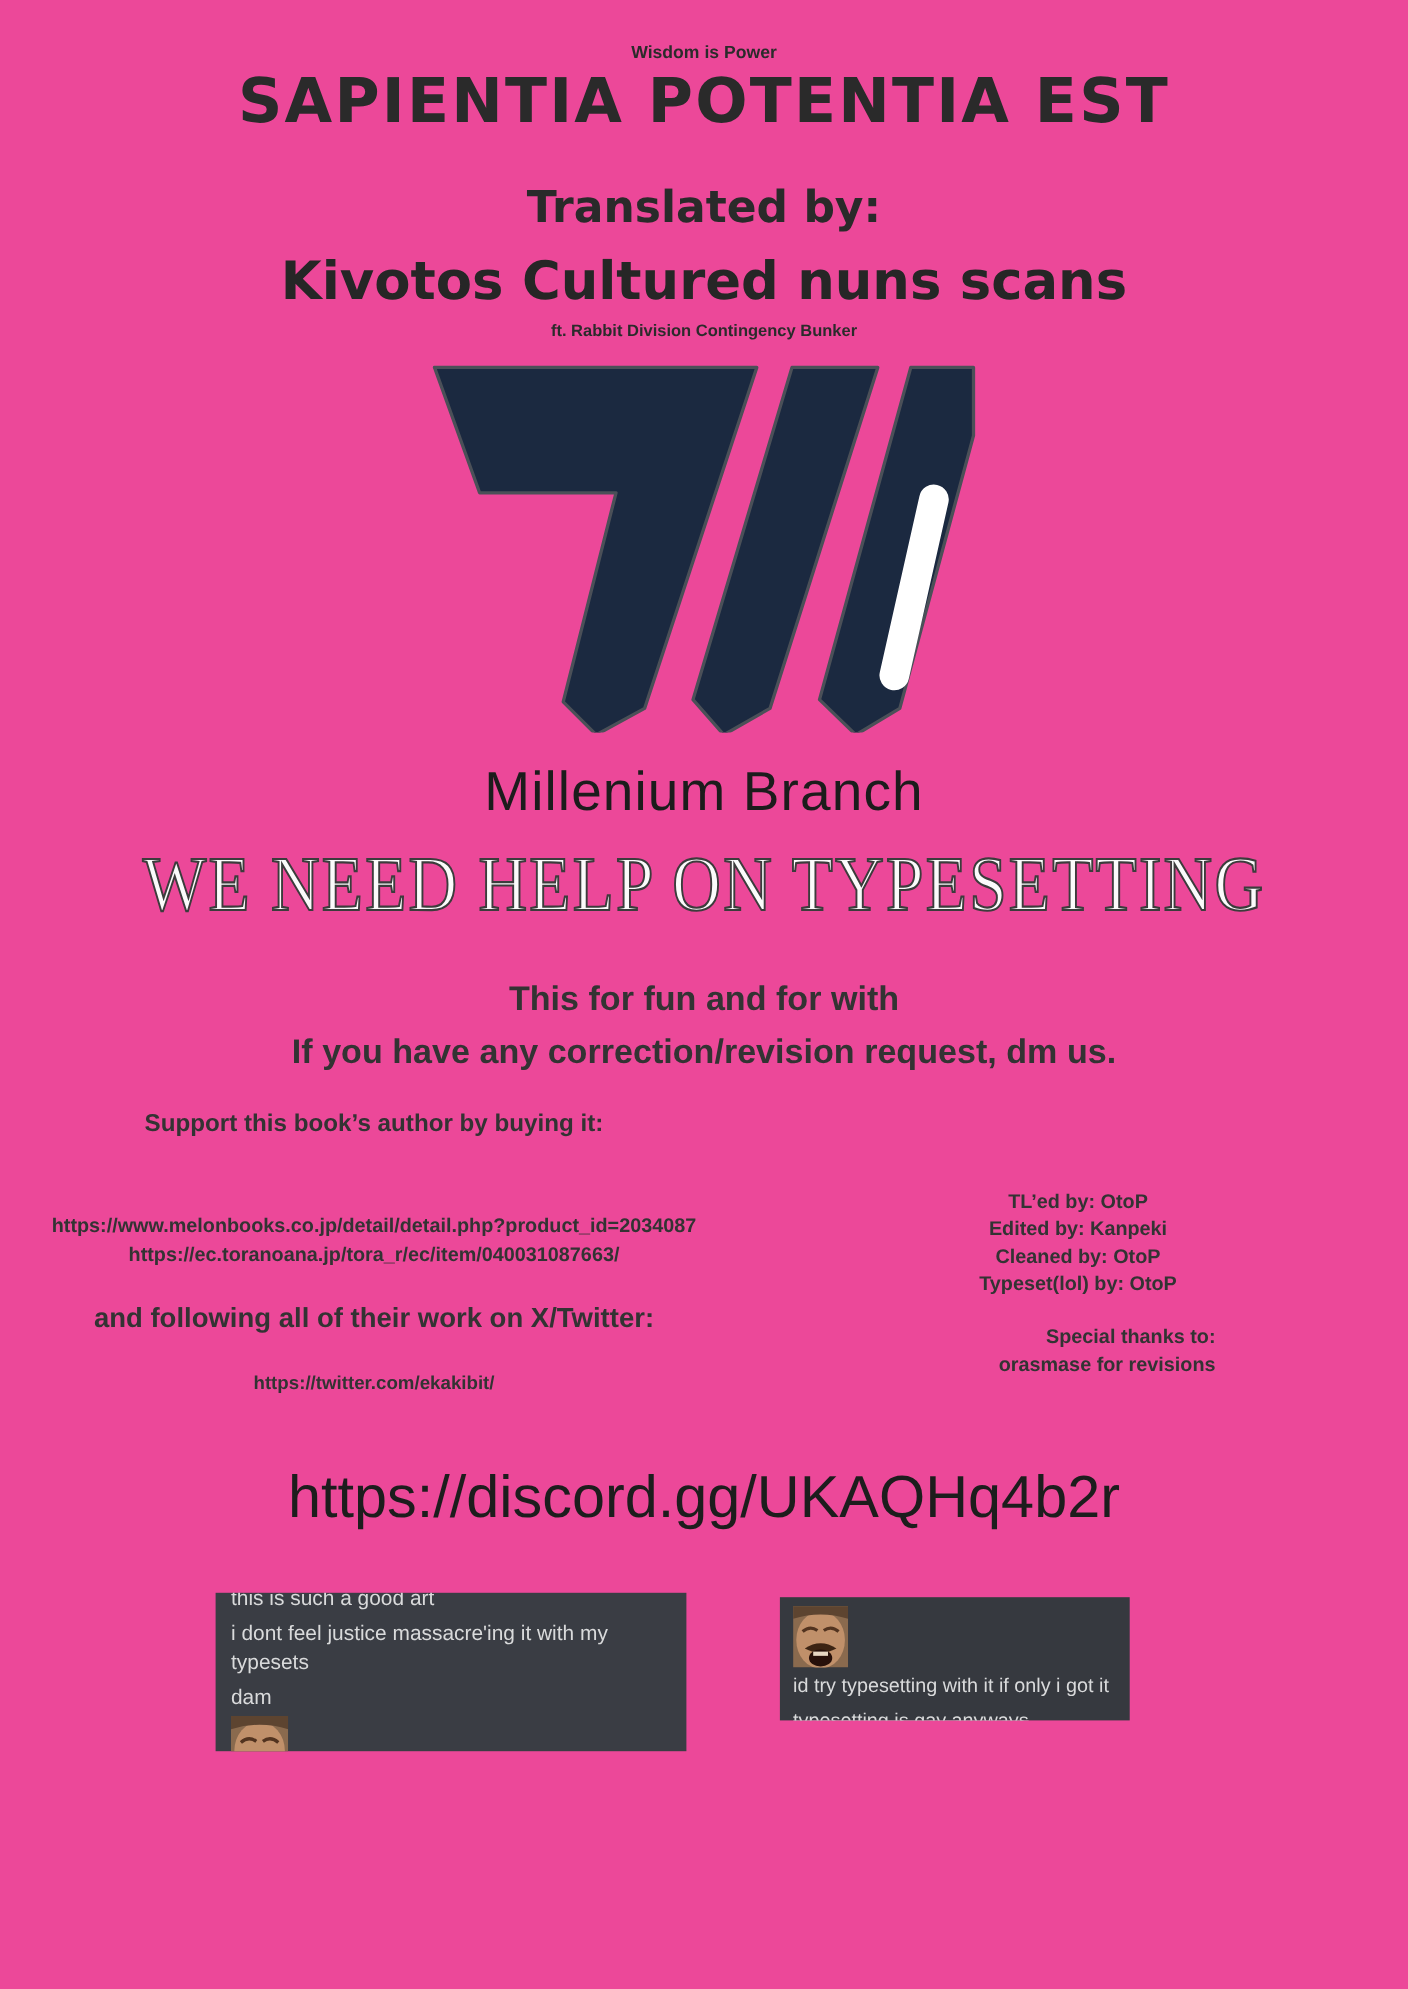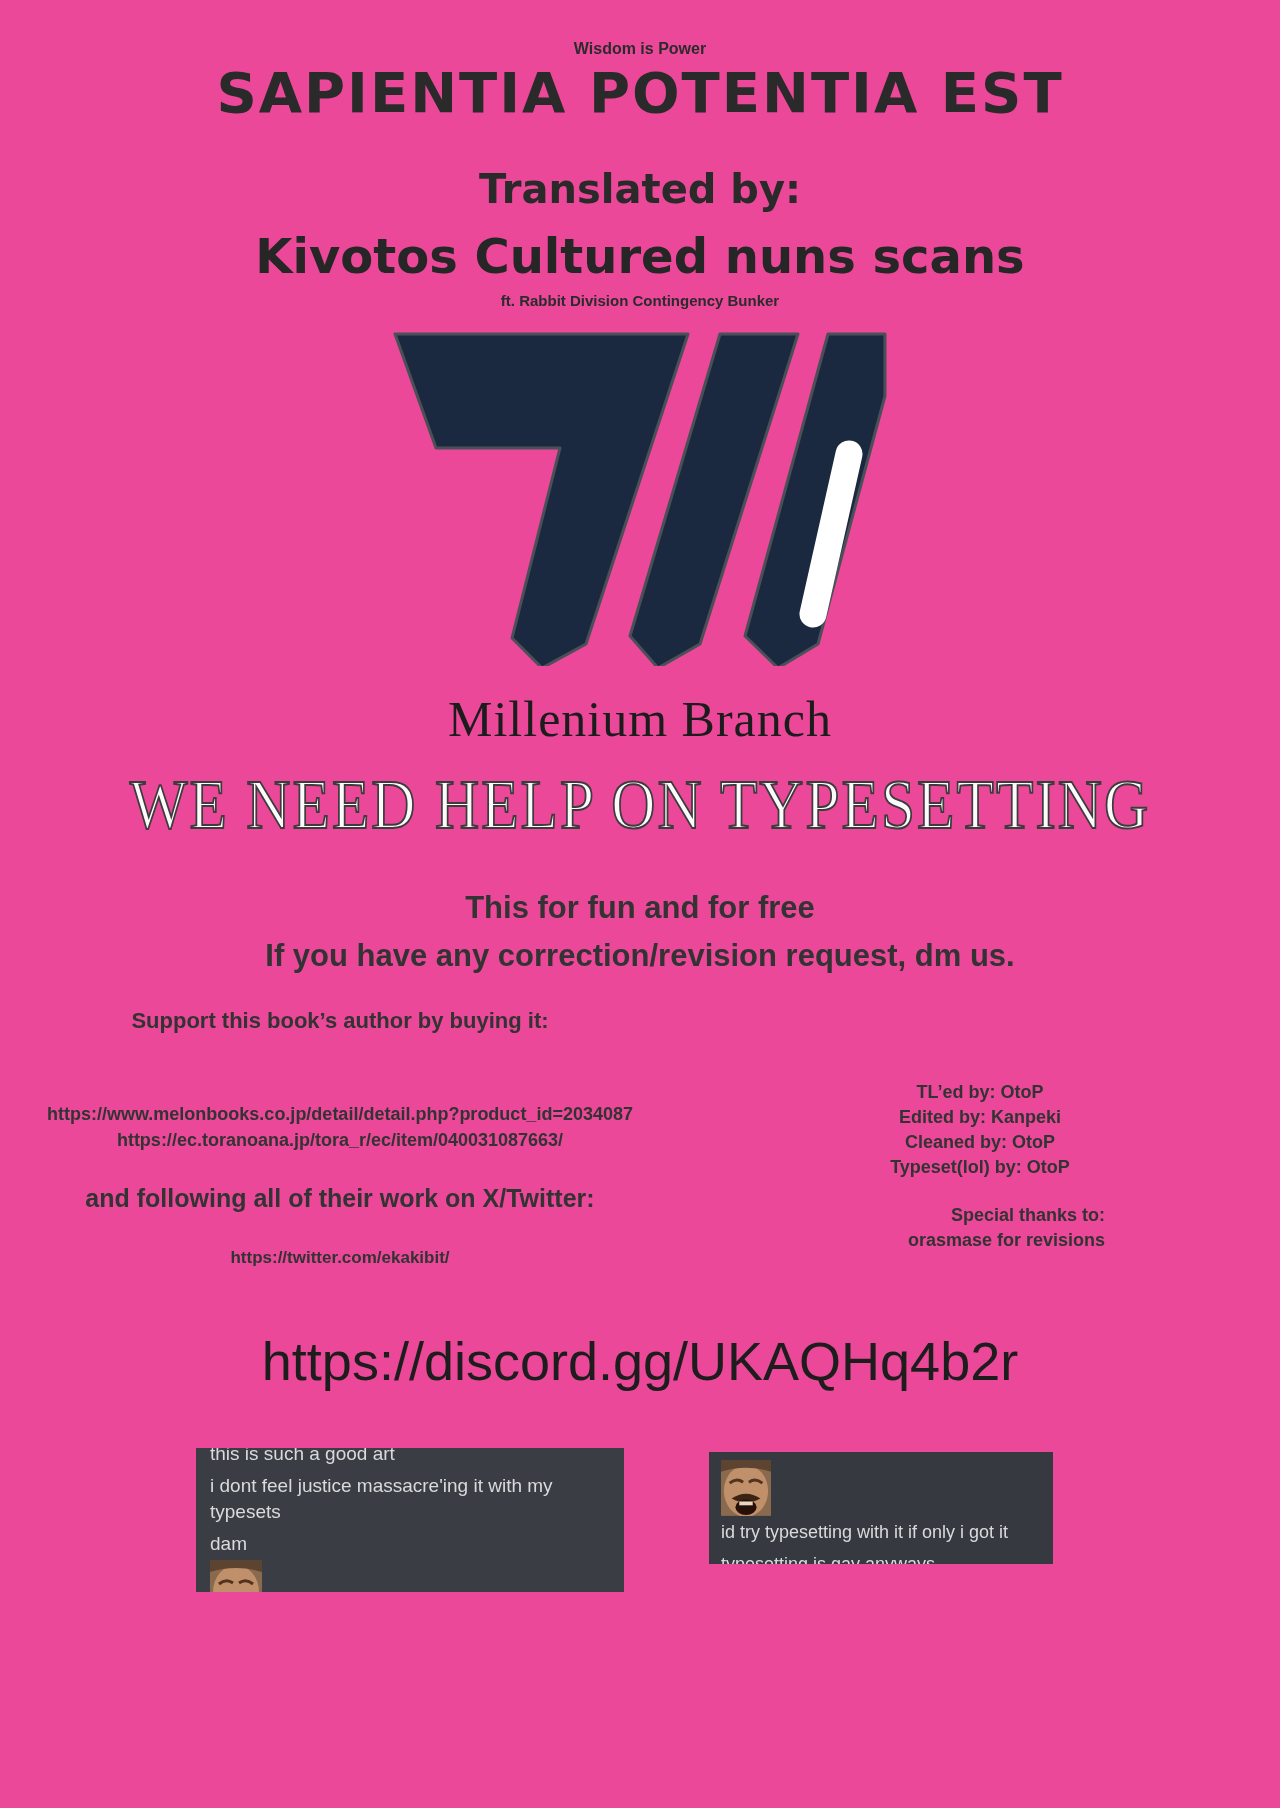--- a/index.html
+++ b/index.html
@@ -8,42 +8,42 @@
   .abs{position:absolute;}
   .ctr{left:0;width:1280px;text-align:center;}
   .motto{top:40px;font-size:16px;font-weight:bold;color:#2b2b2b;}
   .latin{top:60px;font-size:56px;font-weight:bold;letter-spacing:2px;
          font-family:"DejaVu Sans",sans-serif;color:#2a2a2a;}
   .transby{top:166px;font-size:40px;font-weight:bold;font-family:"DejaVu Sans",sans-serif;color:#2a2a2a;}
   .version{top:200px;font-size:21px;font-family:"Liberation Serif",serif;color:#222;}
   .group{top:228px;font-size:48px;font-weight:bold;font-family:"DejaVu Sans",sans-serif;color:#262626;}
   .groupsub{top:292px;font-size:15px;font-weight:bold;color:#2b2b2b;}
   .logo{left:390px;top:326px;width:500px;height:340px;}
-  .branch{top:690px;font-size:50px;font-family:Liberation Serif, serif;color:#1c1c1c;
+  .branch{top:690px;font-size:50px;font-family:Liberation Sans, sans-serif;color:#1c1c1c;
           letter-spacing:1px;}
   .banner{top:764px;font-size:60px;font-family:"Liberation Serif",serif;white-space:nowrap;
           color:#fbfbfb;-webkit-text-stroke:1.7px #3c3c3c;letter-spacing:2px;
           transform:scale(1.02,1.18);transform-origin:center top;font-weight:normal;}
   .fun1{top:890px;font-size:31px;font-weight:bold;color:#333;}
   .fun2{top:938px;font-size:31px;font-weight:bold;color:#333;}
   .leftcol{left:30px;width:620px;text-align:center;}
   .support{top:1008px;font-size:22px;font-weight:bold;color:#333;}
   .url1{top:1104px;font-size:18px;font-weight:bold;color:#333;}
   .url2{top:1130px;font-size:18px;font-weight:bold;color:#333;}
   .follow{top:1184px;font-size:25px;font-weight:bold;color:#333;}
   .twitter{top:1248px;font-size:17px;font-weight:bold;color:#333;}
   .credits{left:855px;top:1080px;width:250px;text-align:center;font-size:18px;
            font-weight:bold;color:#333;line-height:25px;}
   .thanks{left:855px;top:1203px;width:250px;text-align:right;font-size:18px;
           font-weight:bold;color:#333;line-height:25px;}
   .discord{top:1330px;font-size:54px;font-weight:normal;color:#1d1d1d;
            font-family:"Liberation Sans",sans-serif;letter-spacing:0px;}
   .chatbox{background:#3a3d44;color:#d9dadb;overflow:hidden;font-size:19px;}
   .chat-left{left:196px;top:1448px;width:428px;height:144px;padding:0 14px;box-sizing:border-box;}
-  .chat-right{left:709px;top:1452px;width:344px;height:112px;background:#36393f;
+  .chat-right{left:709px;top:1452px;width:318px;height:112px;background:#36393f;
               padding:8px 12px;box-sizing:border-box;font-size:18px;}
   .chatline{margin:0;padding:3px 0;line-height:26px;}
   .clip-top{margin-top:-10px;}
   .strike{text-decoration:line-through;}
   .meme{display:block;}
 </style>
 </head>
 <body>
 
 <div id="page">
@@ -58,21 +58,21 @@
     <g fill="#1b2940" stroke="#4b5058" stroke-width="3" stroke-linejoin="round">
       <polygon points="5,8 298,8 196,318 152,342 122,312 170,122 46,122"></polygon>
       <polygon points="330,8 408,8 310,318 268,342 240,310"></polygon>
       <polygon points="438,8 495,8 495,70 428,318 388,342 355,310"></polygon>
     </g>
     <line x1="459" y1="128" x2="423" y2="288" stroke="#ffffff" stroke-width="27" stroke-linecap="round"></line>
   </svg>
 
   <div class="abs ctr branch">Millenium Branch</div>
   <div class="abs ctr banner">WE NEED HELP ON TYPESETTING</div>
-  <div class="abs ctr fun1">This for fun and for free</div>
+  <div class="abs ctr fun1">This for fun and for with</div>
   <div class="abs ctr fun2">If you have any correction/revision request, dm us.</div>
 
   <div class="abs leftcol support">Support this book’s author by buying it:</div>
   <div class="abs leftcol url1">https://www.melonbooks.co.jp/detail/detail.php?product_id=2034087</div>
   <div class="abs leftcol url2">https://ec.toranoana.jp/tora_r/ec/item/040031087663/</div>
   <div class="abs leftcol follow">and following all of their work on X/Twitter:</div>
   <div class="abs leftcol twitter">https://twitter.com/ekakibit/</div>
 
   <div class="abs credits">
     <div>TL’ed by: OtoP</div>

